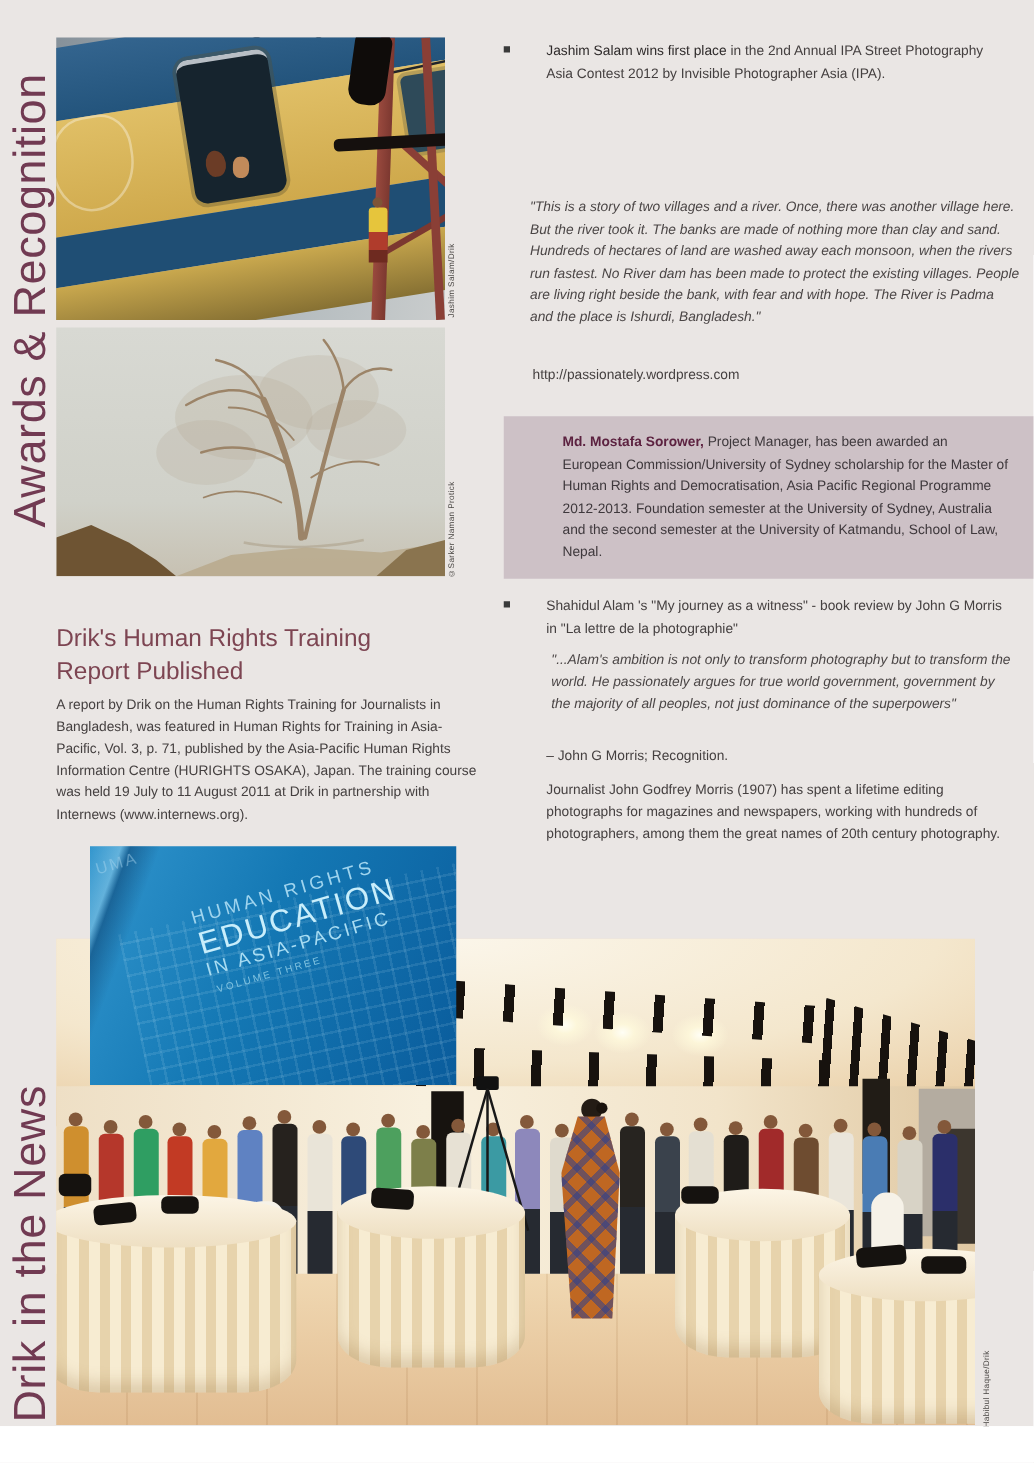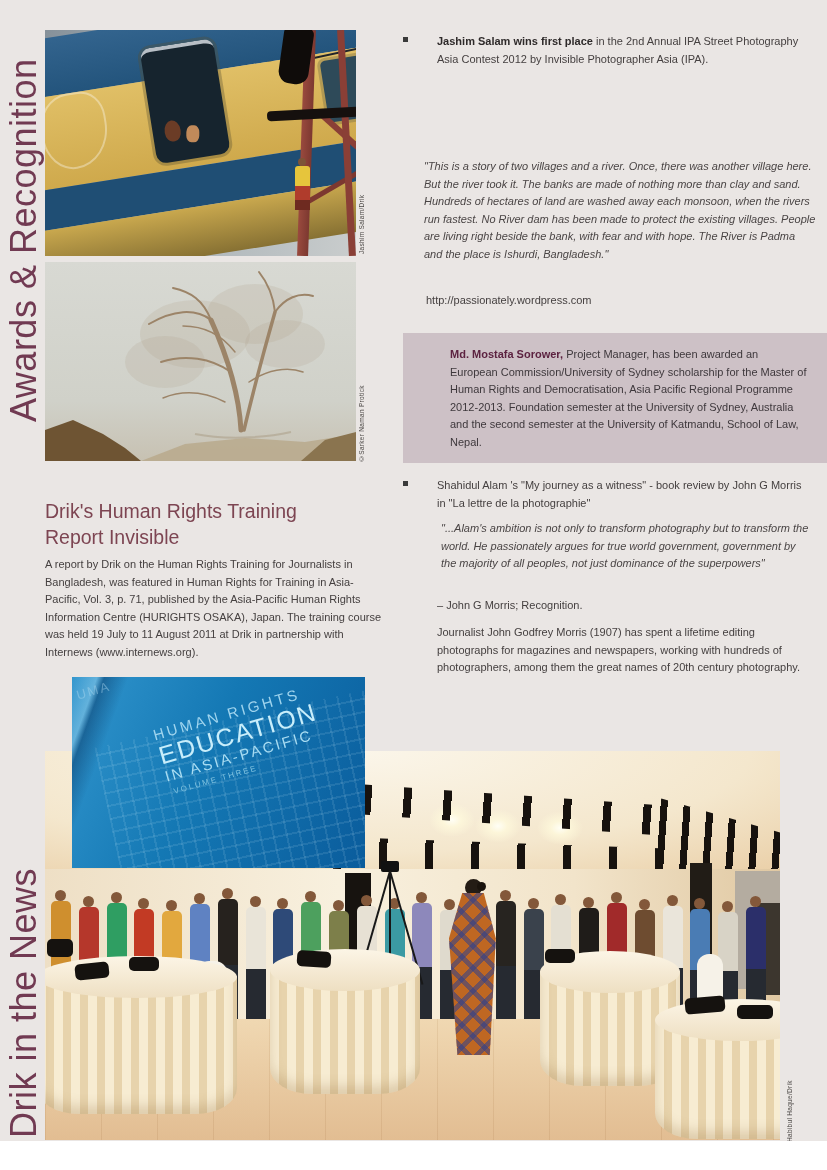--- a/index.html
+++ b/index.html
@@ -15,21 +15,21 @@
   .vlabel-bottom{left:6px;top:790px;height:348px;}
 
   
   .vcredit{position:absolute;writing-mode:vertical-rl;transform:rotate(180deg);
            font-size:6.5px;color:#4a4744;letter-spacing:.3px;}
 
   
   .bullet-item{position:absolute;left:403px;width:407px;}
   .bullet-sq{position:absolute;left:0;top:4px;width:5px;height:5px;background:#3a3a3a;}
   .bullet-txt{display:block;margin-left:34px;font-size:11px;line-height:1.6;color:#454040;}
-  .b-bold{font-weight:bold;color:#2e2a2a;}
+  .b-bold{font-weight:normal;color:#2e2a2a;}
   .quote{position:absolute;font-style:italic;font-size:11px;line-height:1.6;color:#4a4545;}
   .plain{position:absolute;font-size:11px;line-height:1.6;color:#454040;}
   .linkish{cursor:pointer;}
 
   .maroon-box{position:absolute;left:403px;top:333px;width:424px;height:130px;
               background:#cdc1c6;box-sizing:border-box;padding:13px 20px 0 14px;}
   .maroon-box .txt{font-size:11px;line-height:1.6;color:#3e383c;margin-left:33px;}
   .box-bold{font-weight:bold;color:#5c2240;}
 
   
@@ -236,21 +236,21 @@
 
   <div class="bullet-item" style="top:477px;">
     <span class="bullet-sq"></span>
     <span class="bullet-txt">Shahidul Alam 's "My journey as a witness" -  book review by John G Morris in "La lettre de la photographie"</span>
   </div>
 
   <div class="quote" style="left:441px;top:520px;width:372px;">"...Alam's ambition is not only to transform photography but to transform the world. He passionately argues for true world government, government by the majority of all peoples, not just dominance of the superpowers"</div>
   <div class="plain" style="left:437px;top:597px;width:300px;">– John G Morris; Recognition.</div>
   <div class="plain" style="left:437px;top:624px;width:380px;">Journalist John Godfrey Morris (1907) has spent a lifetime editing photographs for magazines and newspapers, working with hundreds of photographers, among them the great names of 20th century photography.</div>
 
-  <div class="training-heading">Drik's Human Rights Training Report Invisible</div>
+  <div class="training-heading">Drik's Human Rights Training Report Published</div>
   <div class="training-body">A report  by Drik on the Human Rights Training for Journalists in Bangladesh, was featured in Human Rights for Training in Asia-Pacific, Vol. 3, p. 71, published by the Asia-Pacific Human Rights Information Centre (HURIGHTS OSAKA), Japan. The training course was held 19 July to 11 August 2011 at Drik in partnership with Internews (www.internews.org).</div>
 
   <div class="photo photo-big">
     <div class="ceiling"></div>
     <div class="glow glow1"></div>
     <div class="glow glow2"></div>
     <div class="glow glow3"></div>
     <div class="strips strips1"></div>
     <div class="strips strips2"></div>
     <div class="strips strips3"></div>

